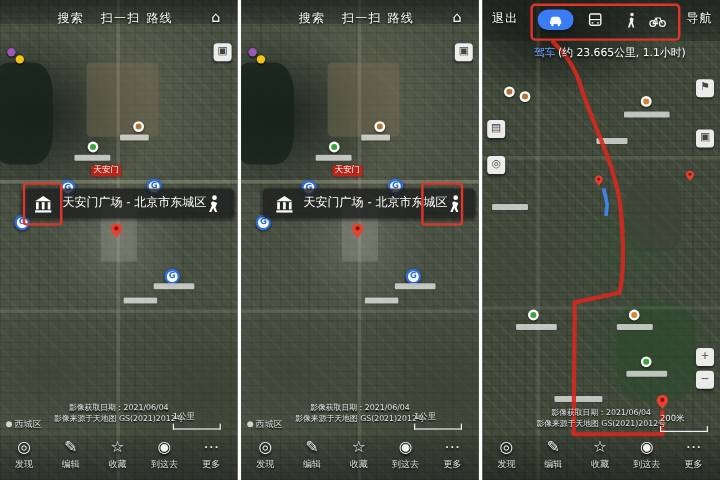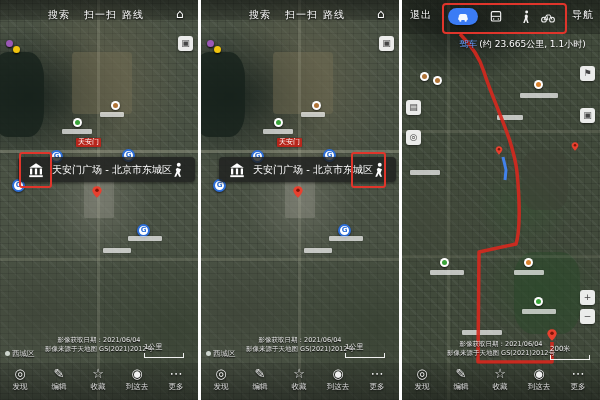--- a/index.html
+++ b/index.html
@@ -77,21 +77,21 @@
   .district{position:absolute;color:#ddd;font-size:7.5px;text-shadow:0 1px 1px #000;}
   .district b{display:inline-block;width:5px;height:5px;border-radius:50%;
     background:#cfd6cf;margin-right:2px;}
 
   
   .modebar-hl{position:absolute;left:40px;top:3px;width:121px;height:27px;
     border:2px solid #e0352b;border-radius:4px;}
   .mode-pill{position:absolute;left:46px;top:8px;width:30px;height:17px;background:#3b7cf5;
     border-radius:9px;box-shadow:0 1px 2px rgba(0,0,0,.5);}
   .mode-ico{position:absolute;top:9px;width:16px;height:16px;opacity:.95;}
-  .routeinfo{position:absolute;left:0;right:0;top:38px;text-align:center;font-size:9px;
+  .routeinfo{position:absolute;left:0;right:0;top:38px;text-align:left;font-size:9px;
     text-shadow:0 1px 2px #000;white-space:nowrap;padding-left:43px;}
   .routeinfo .mode{color:#6ea0ff;margin-right:2px;}
   .routeinfo .dist{color:#fff;}
   .routesvg{position:absolute;inset:0;pointer-events:none;}
 
   .flower{position:absolute;width:7px;height:7px;border-radius:50%;box-shadow:0 1px 2px #000;}
 </style>
 </head>
 <body>
 

